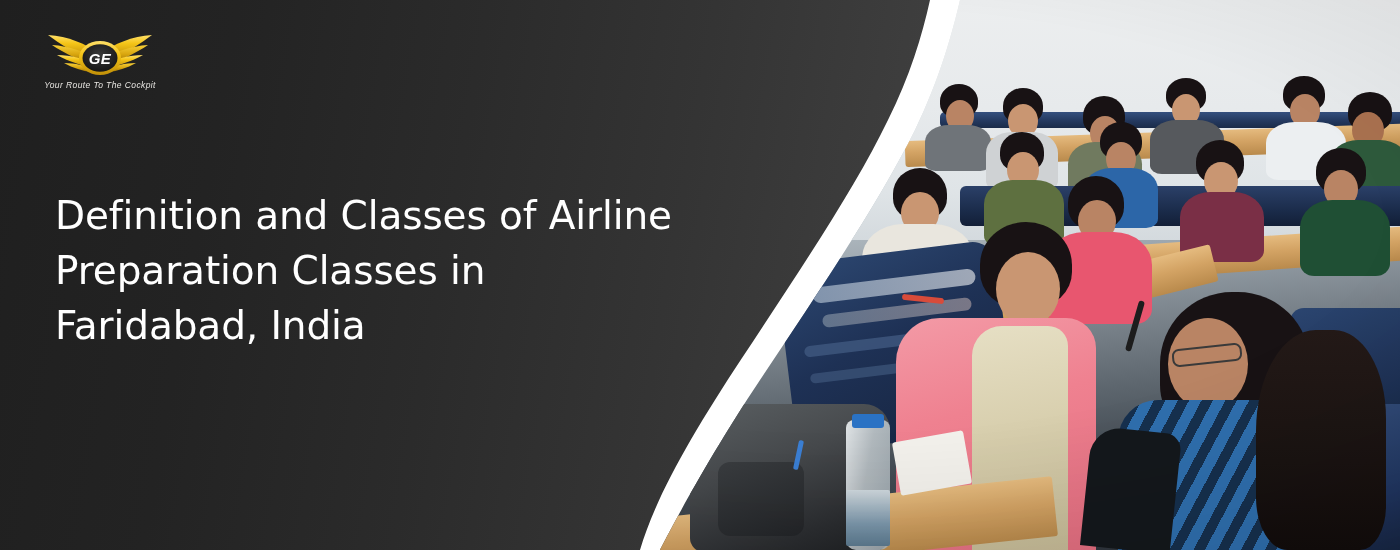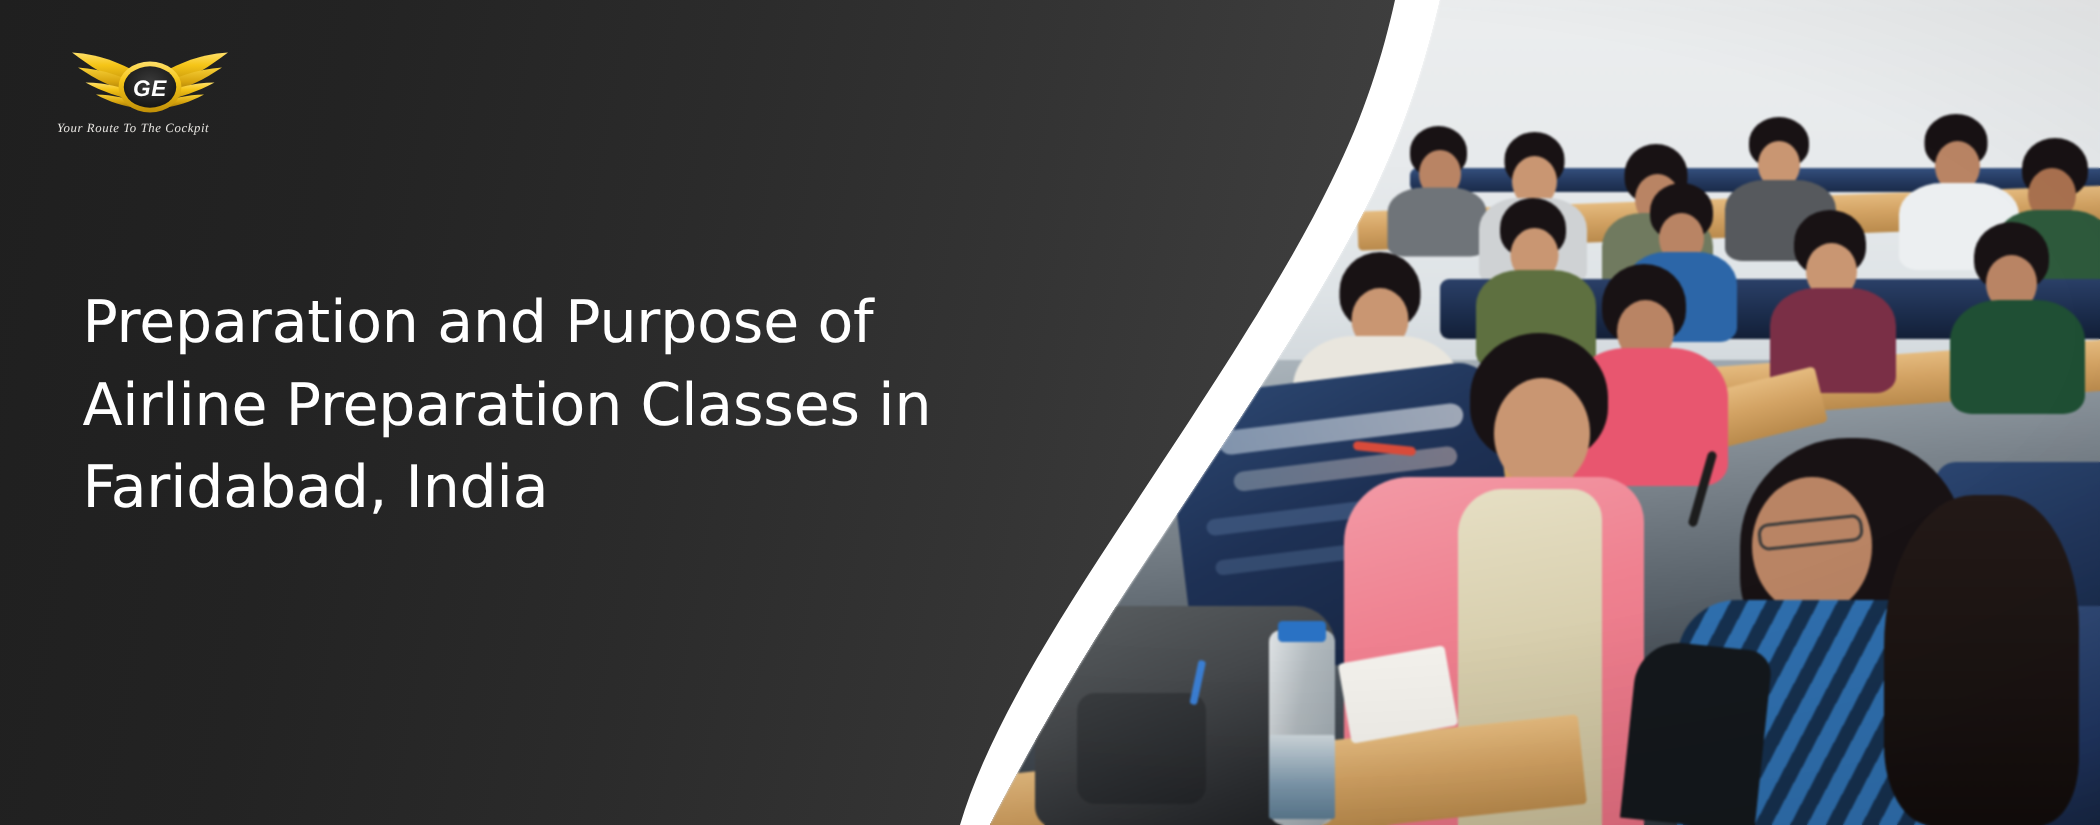--- a/index.html
+++ b/index.html
@@ -126,21 +126,22 @@
     position: relative;
     width: 124px;
     height: 48px;
     font-style: italic;
   }
   .logo-tagline {
     position: absolute;
     left: 0;
     top: 48px;
     width: 124px;
-    font-family: Liberation Serif, serif;
+    text-align: center;
+    font-family: Liberation Sans, sans-serif;
     font-style: italic;
     font-size: 8.5px;
     letter-spacing: .4px;
     color: #e8e6e2;
     white-space: nowrap;
   }
 
   
   .headline {
     position: absolute;
@@ -321,16 +322,16 @@
           </g>
 
           <ellipse cx="62" cy="26" rx="21" ry="17" fill="url(#goldA)"></ellipse>
           <ellipse cx="62" cy="26" rx="17.5" ry="13.8" fill="url(#badgeG)"></ellipse>
           <text x="62" y="32" text-anchor="middle" font-family="'Liberation Sans', sans-serif" font-size="15" font-weight="bold" fill="#ffffff" letter-spacing="0.5">GE</text>
         </svg>
       </div>
       <div class="logo-tagline">Your Route To The  Cockpit</div>
     </div>
 
-    <h1 class="headline">Preparation and Purpose of Airline Preparation Classes in Faridabad, India</h1>
+    <h1 class="headline">Definition and Classes of Airline Preparation Classes in Faridabad, India</h1>
 
   </div>
 </div>
 
 </body></html>

